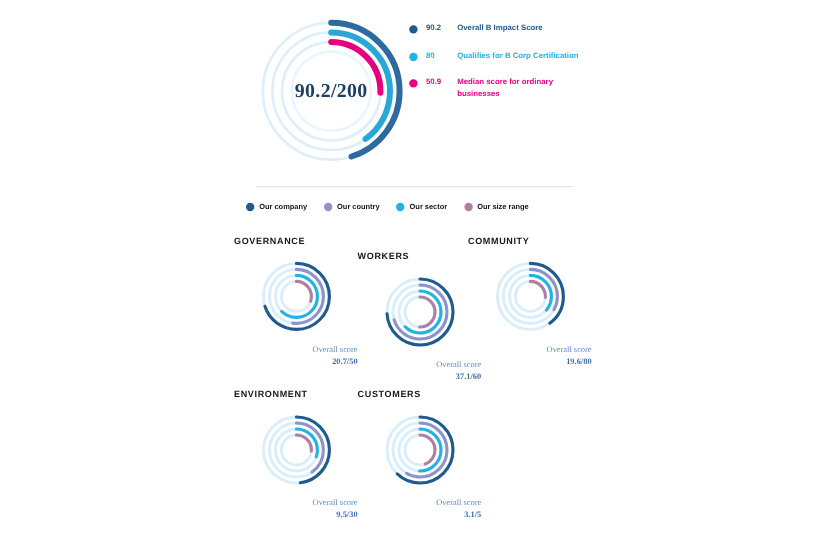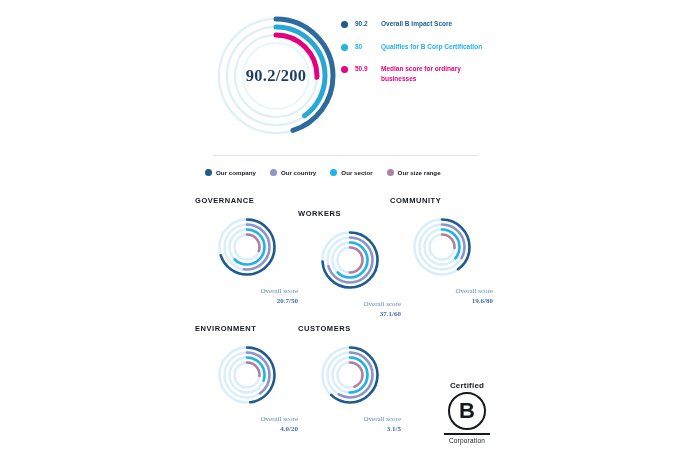--- a/index.html
+++ b/index.html
@@ -213,21 +213,21 @@
             <circle cx="31" cy="31" r="22.5" fill="none" stroke="#d8eefb" stroke-width="2.4"></circle>
             <circle cx="31" cy="31" r="17.5" fill="none" stroke="#d8eefb" stroke-width="2.4"></circle>
             <circle cx="31" cy="31" r="12.5" fill="none" stroke="#d8eefb" stroke-width="2.4"></circle>
             <circle cx="31" cy="31" r="27.5" fill="none" stroke="#1f5b8f" stroke-width="2.6" stroke-linecap="round" stroke-dasharray="82.93804605477054 172.78759594743863" transform="rotate(-90 31 31)"></circle>
             <circle cx="31" cy="31" r="22.5" fill="none" stroke="#8f93cc" stroke-width="2.6" stroke-linecap="round" stroke-dasharray="56.54866776461628 141.3716694115407" transform="rotate(-90 31 31)"></circle>
             <circle cx="31" cy="31" r="17.5" fill="none" stroke="#1fb3e8" stroke-width="2.6" stroke-linecap="round" stroke-dasharray="32.98672286269282 109.95574287564276" transform="rotate(-90 31 31)"></circle>
             <circle cx="31" cy="31" r="12.5" fill="none" stroke="#b07fa4" stroke-width="2.6" stroke-linecap="round" stroke-dasharray="20.420352248333657 78.53981633974483" transform="rotate(-90 31 31)"></circle>
           </svg></div>
       <div class="cat-score">
         <span>Overall score</span>
-        <b>4.0/20</b>
+        <b>9.5/30</b>
       </div>
     </div>
 
     <div class="cat" style="left:298px;top:128px;">
       <div class="cat-title">CUSTOMERS</div>
       <div class="cat-donut"><svg viewBox="0 0 62 62" width="62" height="62">
             <circle cx="31" cy="31" r="27.5" fill="none" stroke="#d8eefb" stroke-width="2.4"></circle>
             <circle cx="31" cy="31" r="22.5" fill="none" stroke="#d8eefb" stroke-width="2.4"></circle>
             <circle cx="31" cy="31" r="17.5" fill="none" stroke="#d8eefb" stroke-width="2.4"></circle>
             <circle cx="31" cy="31" r="12.5" fill="none" stroke="#d8eefb" stroke-width="2.4"></circle>
@@ -237,22 +237,14 @@
             <circle cx="31" cy="31" r="12.5" fill="none" stroke="#b07fa4" stroke-width="2.6" stroke-linecap="round" stroke-dasharray="34.55751918948773 78.53981633974483" transform="rotate(-90 31 31)"></circle>
           </svg></div>
       <div class="cat-score">
         <span>Overall score</span>
         <b>3.1/5</b>
       </div>
     </div>
 
   </div>
 
-  <div class="bcorp">
-    <div class="bc-top">Certified</div>
-    <div class="bc-circle">
-      <span class="bc-b">B</span>
-    </div>
-    <div class="bc-rule"></div>
-    <div class="bc-bot">Corporation</div>
-  </div>
 
 </div>
 
 </body></html>

